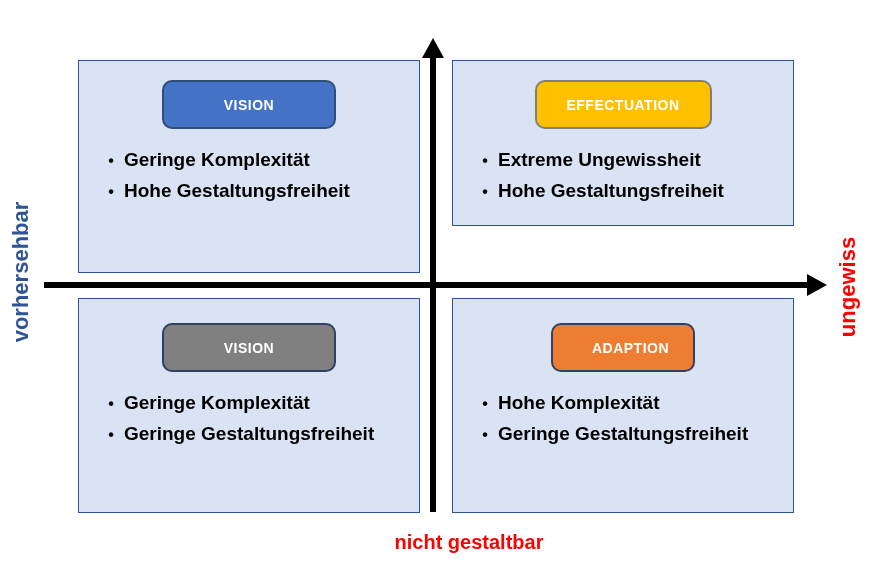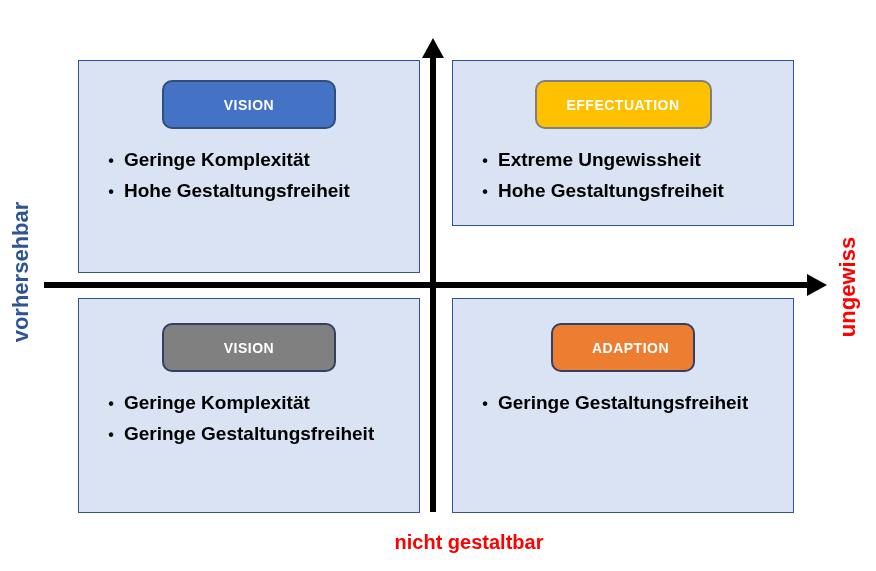--- a/index.html
+++ b/index.html
@@ -132,17 +132,18 @@
     <div class="badge" style="background-color: rgb(128, 128, 128); border-color: rgb(51, 63, 99);">VISION</div>
     <ul class="bullets">
       <li>Geringe Komplexität</li>
       <li>Geringe Gestaltungsfreiheit</li>
     </ul>
   </section>
 
   <section class="quad q-br" style="background-color: rgb(218, 227, 243); border-color: rgb(47, 84, 150);">
     <div class="badge" style="background-color: rgb(237, 125, 49); border-color: rgb(51, 63, 99); padding-left: 15px;">ADAPTION</div>
     <ul class="bullets">
+      <li>Hohe Komplexität</li>
       <li>Geringe Gestaltungsfreiheit</li>
     </ul>
   </section>
 
 </div>
 
 </body></html>

